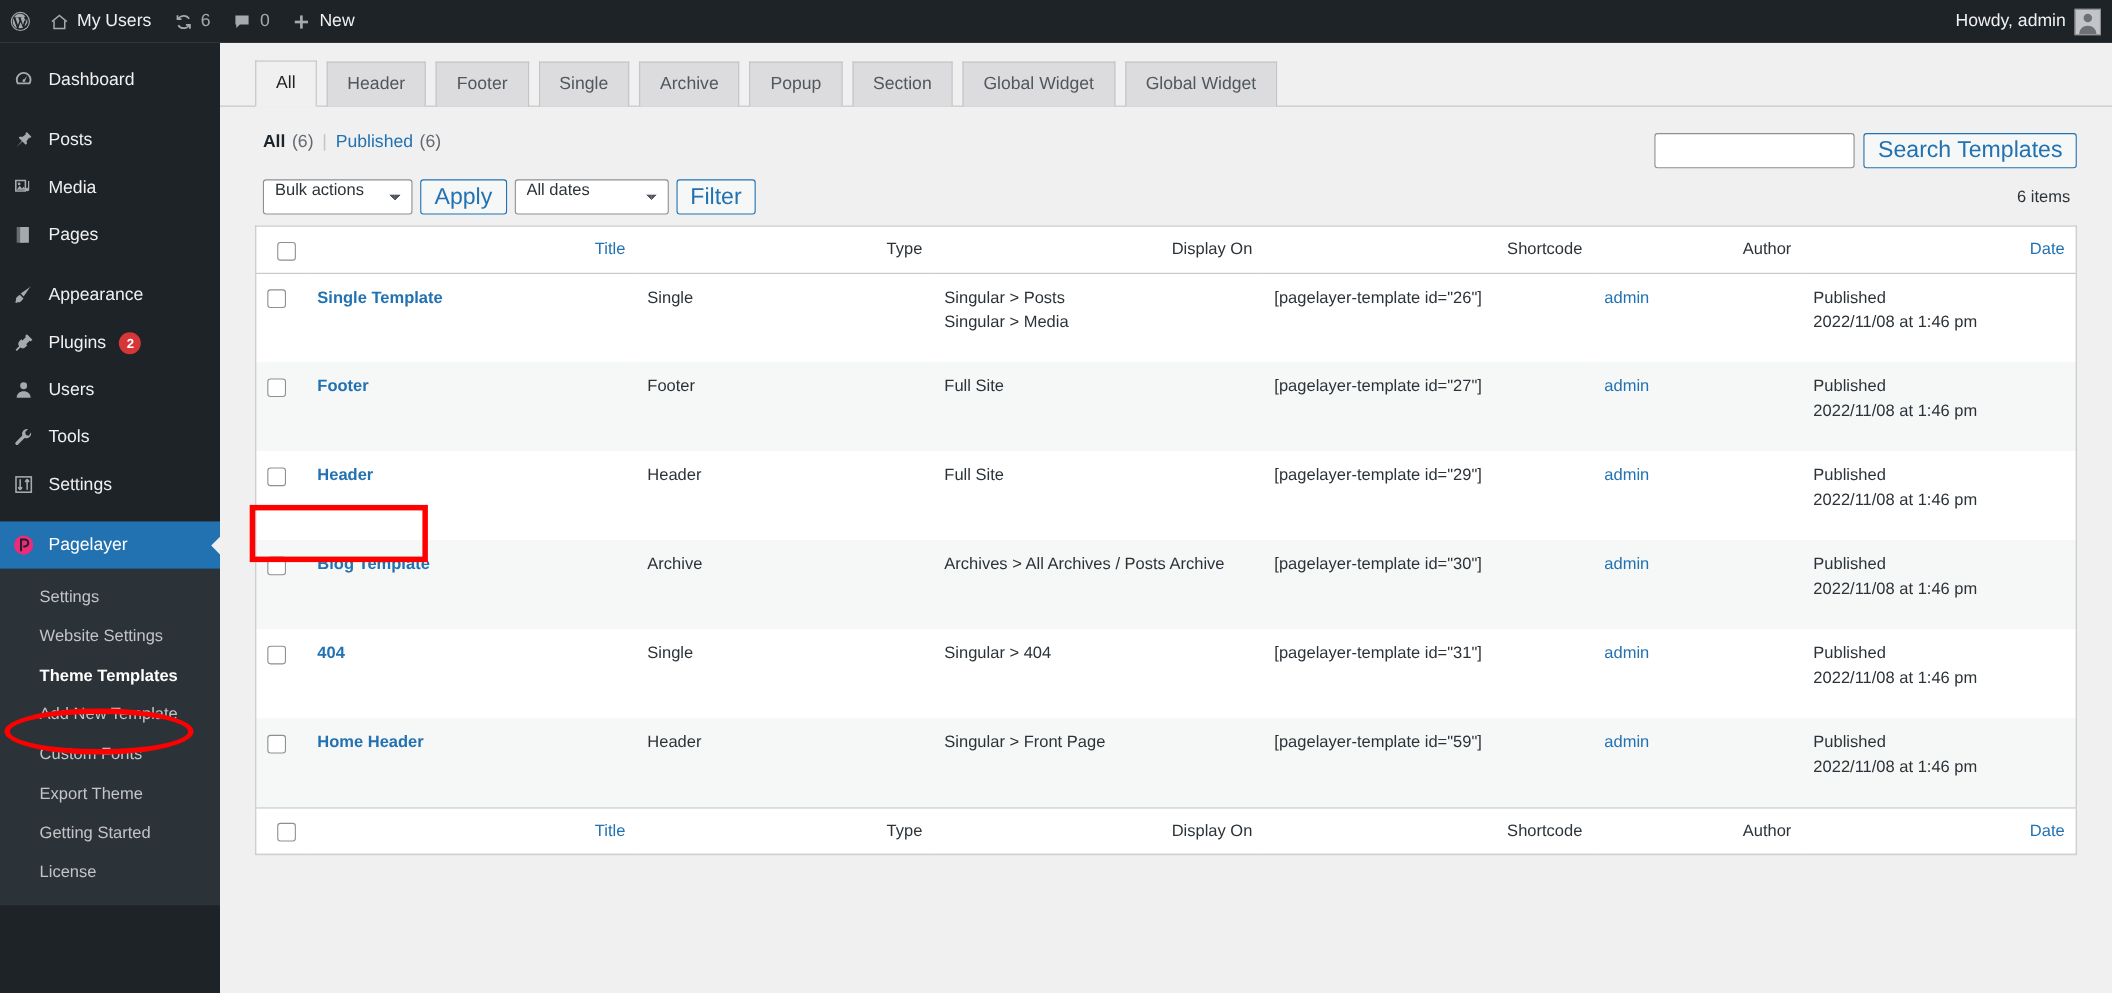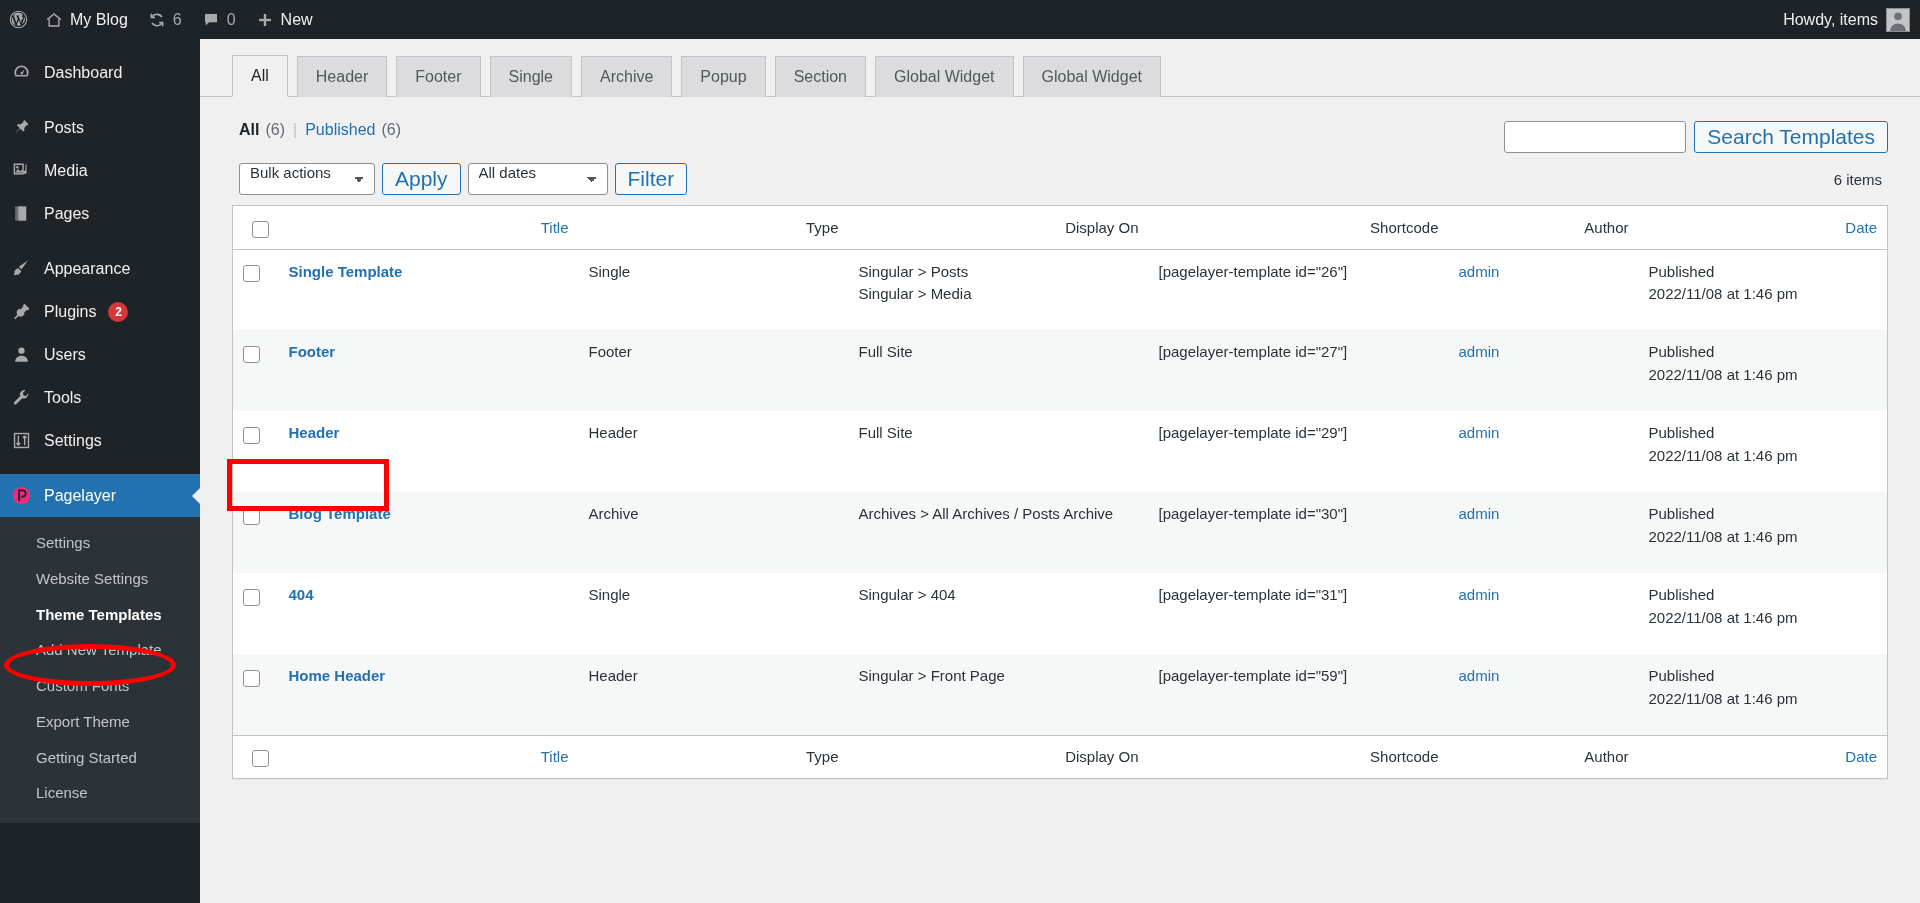--- a/index.html
+++ b/index.html
@@ -290,21 +290,21 @@
       </svg>
     </span>
   </div>
   <div class="ab-item">
     <span class="ab-icon">
       <svg width="18" height="18" viewBox="0 0 24 24" fill="none" stroke="#a7aaad" stroke-width="1.8">
         <path d="M3 11.5 12 4l9 7.5"></path>
           <path d="M5.5 10.5V20h13v-9.5"></path>
       </svg>
     </span>
-    <span>My Blog</span>
+    <span>My Users</span>
   </div>
   <div class="ab-item">
     <span class="ab-icon">
       <svg width="18" height="18" viewBox="0 0 24 24" fill="#a7aaad">
         <path d="M12 5.5c2.4 0 4.5 1.3 5.6 3.2l1.9-1.1A8.5 8.5 0 0 0 12 3.4c-2.6 0-4.9 1.1-6.5 2.9V3.8H3.4v5.9h5.9V7.6H6.9A6.4 6.4 0 0 1 12 5.5zM12 18.5a6.4 6.4 0 0 1-5.6-3.2l-1.9 1.1a8.5 8.5 0 0 0 7.5 4.2c2.6 0 4.9-1.1 6.5-2.9v2.5h2.1v-5.9h-5.9v2.1h2.4a6.4 6.4 0 0 1-5.1 2.1z"></path>
       </svg>
     </span>
     <span class="ab-count">6</span>
   </div>
   <div class="ab-item">
@@ -319,21 +319,21 @@
     <span class="ab-icon">
       <svg width="18" height="18" viewBox="0 0 24 24" fill="#a7aaad">
         <rect x="10.4" y="4" width="3.2" height="16"></rect>
           <rect x="4" y="10.4" width="16" height="3.2"></rect>
       </svg>
     </span>
     <span>New</span>
   </div>
   <div class="spacer"></div>
   <div class="ab-right">
-    <span>Howdy, items</span>
+    <span>Howdy, admin</span>
     <span class="avatar-box">
       <svg width="22" height="22" viewBox="0 0 24 24" fill="#6d7176">
         <circle cx="12" cy="8" r="4.2"></circle>
           <path d="M3.5 24c0-4.8 3.8-8.2 8.5-8.2s8.5 3.4 8.5 8.2z"></path>
       </svg>
     </span>
   </div>
 </div>
 
 <div id="sidebar">

